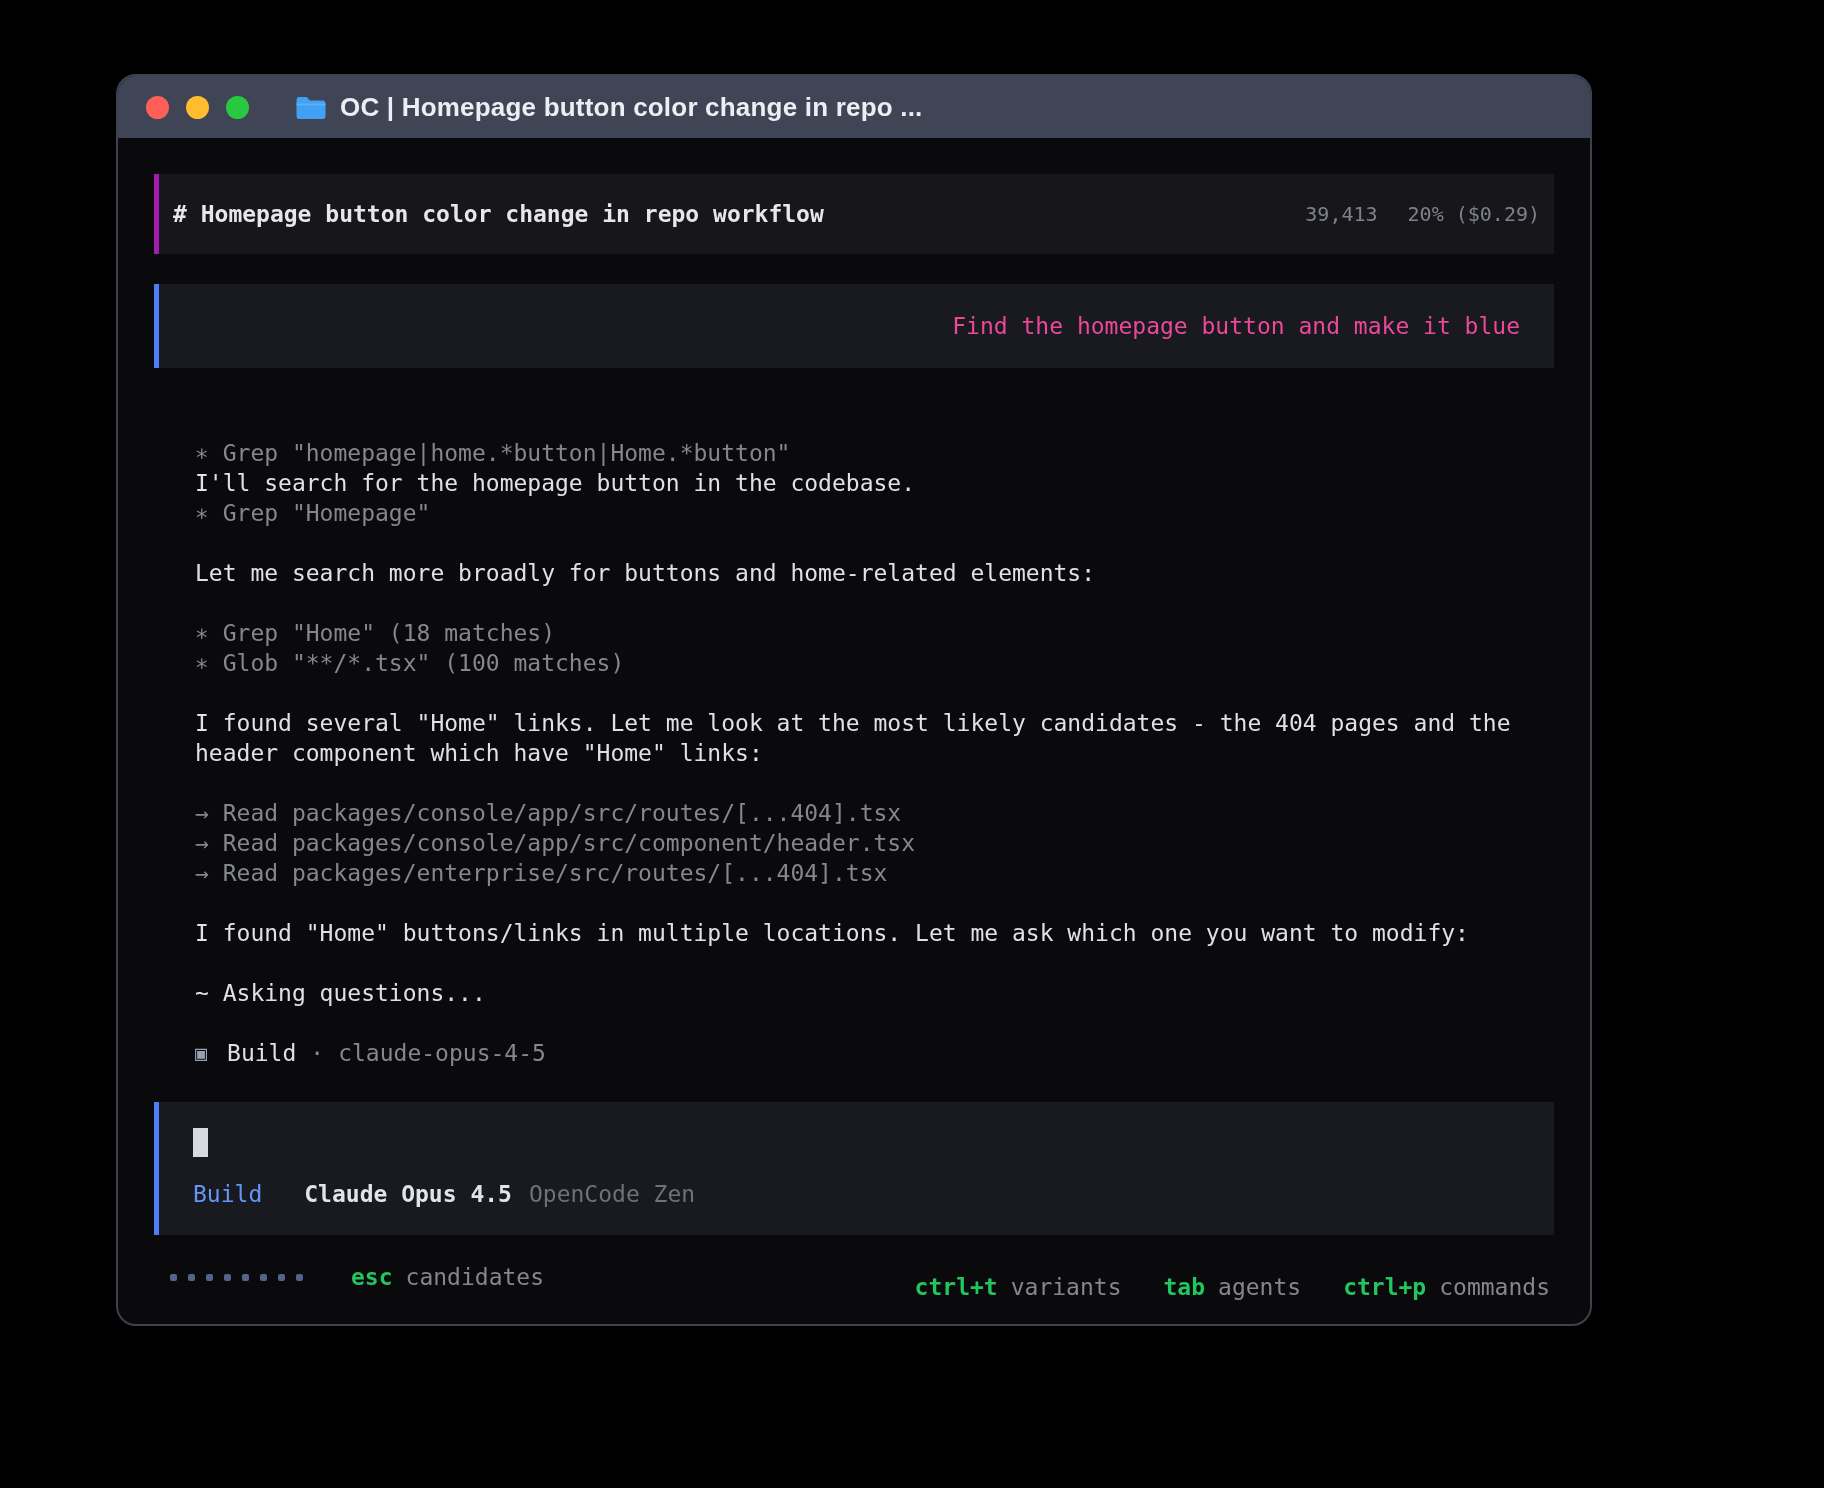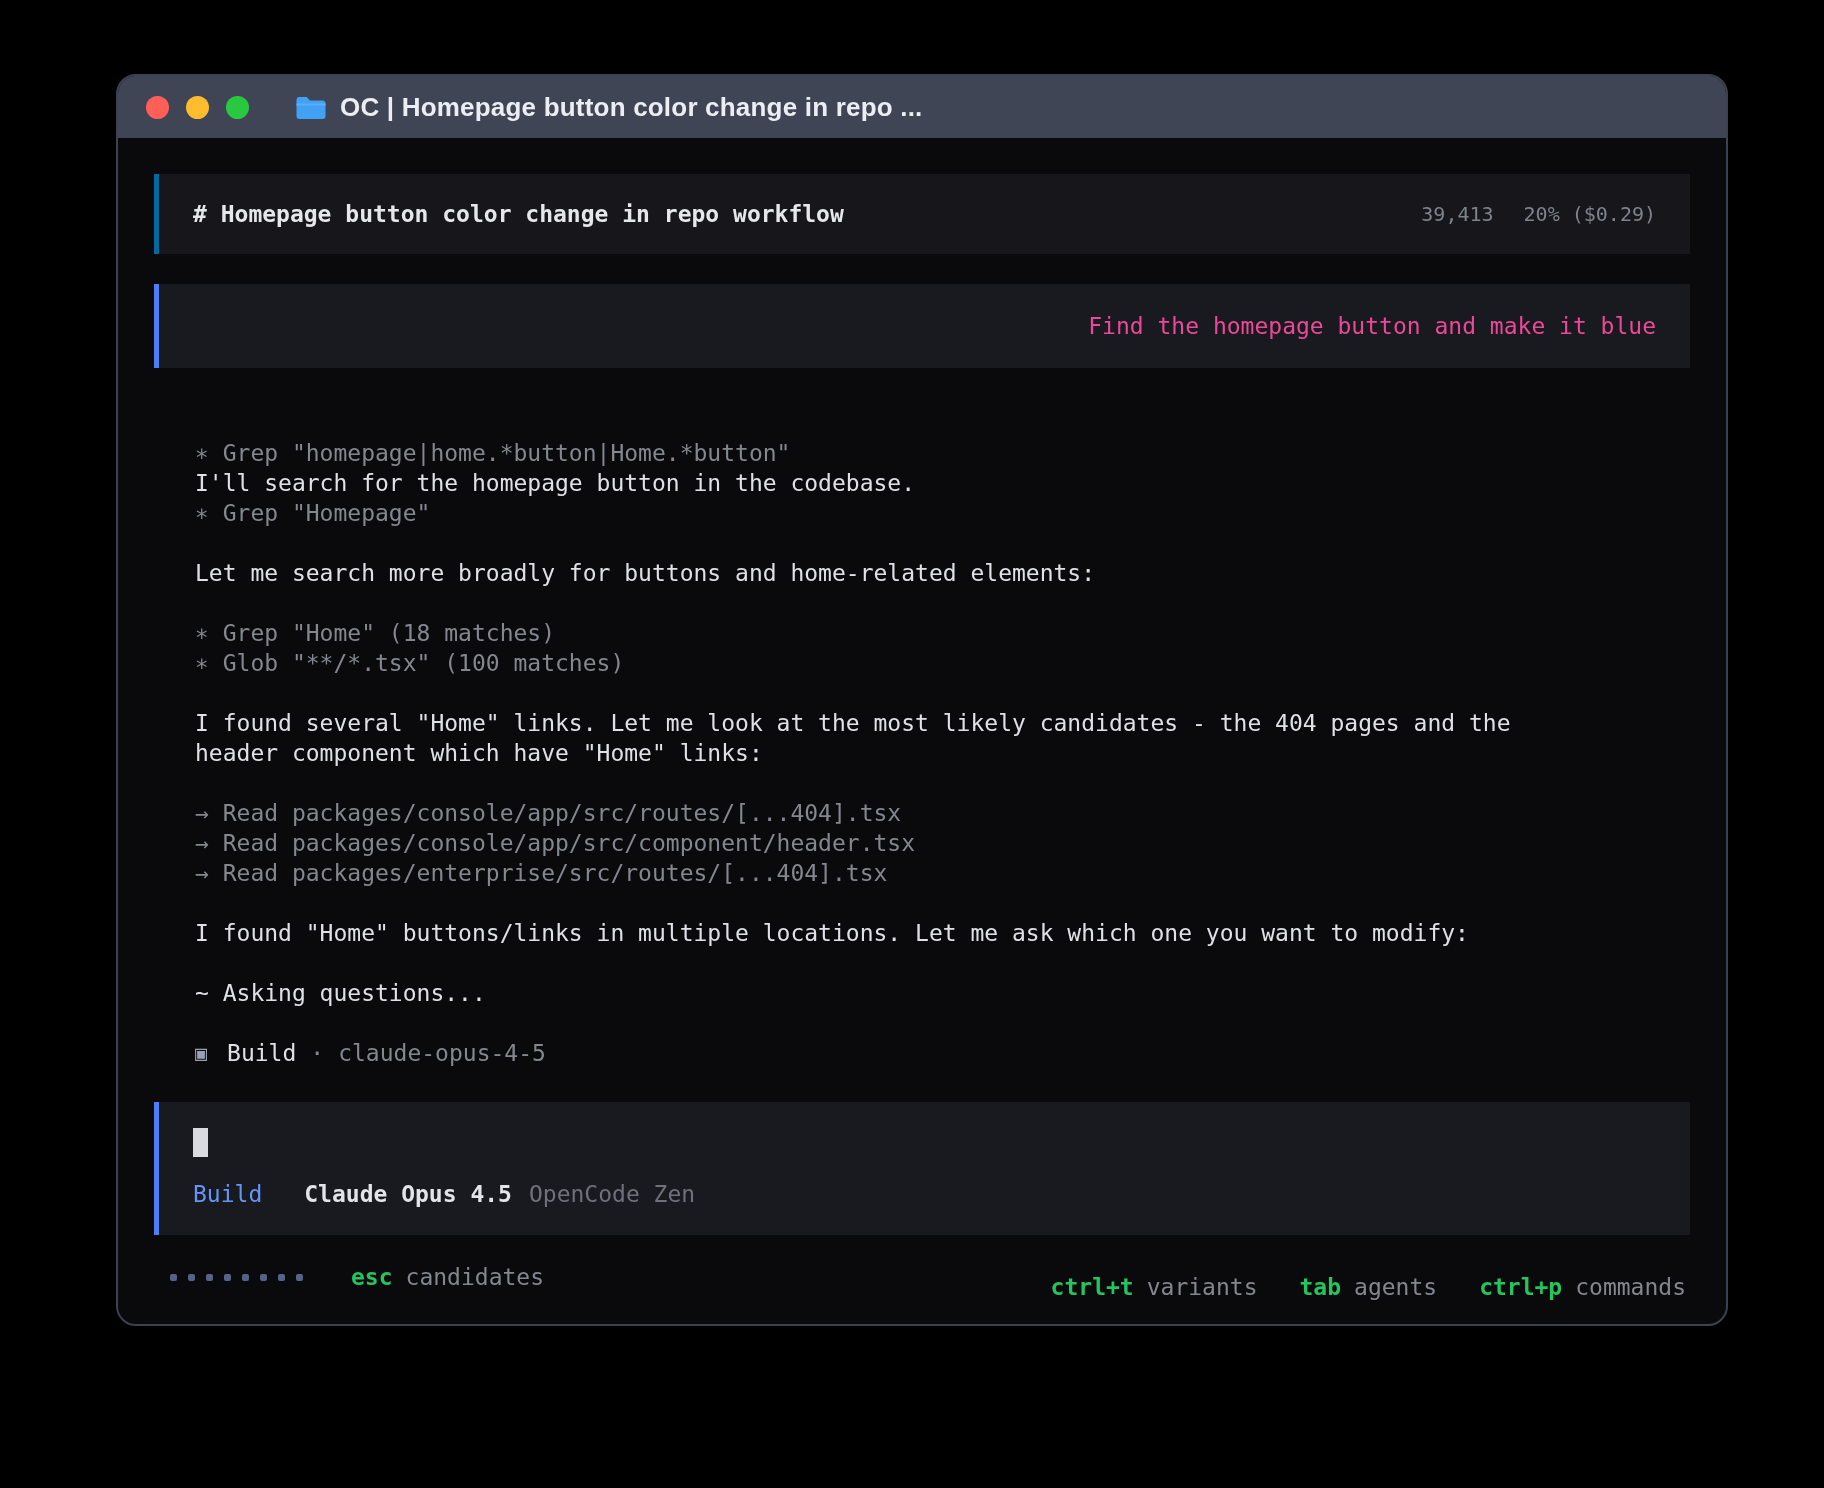--- a/index.html
+++ b/index.html
@@ -2,21 +2,21 @@
 <html><head>
 <meta charset="utf-8">
 <style>
   * { margin:0; padding:0; box-sizing:border-box; }
   html,body { background:#000000; }
   body {
     width:1824px; height:1488px; position:relative; overflow:hidden;
     font-family:"DejaVu Sans Mono","Liberation Mono",monospace;
   }
   .window {
-    position:absolute; left:116px; top:74px; width:1612px; height:1252px;
+    position:absolute; left:116px; top:74px; width:1476px; height:1252px;
     border-radius:20px; background:#0a0a0d; border:2px solid #3c4150;
     overflow:hidden; display:flex; flex-direction:column;
     box-shadow:0 30px 80px rgba(0,0,0,.85);
   }
   .titlebar {
     flex:0 0 62px; background:#404556; display:flex; align-items:center; padding:0 28px;
   }
   .lights { display:flex; gap:17px; align-items:center; }
   .light { width:23px; height:23px; border-radius:50%; }
   .light.red { background:#ff5f57; }
@@ -26,22 +26,22 @@
   .wtitle {
     margin-left:14px; font-family:"Liberation Sans","DejaVu Sans",sans-serif;
     font-weight:700; font-size:26px; color:#eceef4; letter-spacing:.2px;
     white-space:nowrap;
   }
   .content {
     flex:1; display:flex; flex-direction:column;
     padding:36px 36px 24px 36px; overflow:hidden;
   }
   .session-header {
-    background:#16161b; border-left:5px solid #0369a1;
-    padding:27px 34px; display:flex; justify-content:space-between; align-items:center;
+    background:#16161b; border-left:5px solid #a21caf;
+    padding:27px 14px; display:flex; justify-content:space-between; align-items:center;
   }
   .session-title { font-weight:700; font-size:23px; color:#e6e7eb; white-space:pre; }
   .session-stats { color:#7f828c; font-size:20px; display:flex; gap:30px; white-space:pre; }
   .user-block {
     margin-top:30px; background:#191a20; border-left:5px solid #4d7ef7;
     padding:29px 34px; font-size:23px; color:#ec4899;text-align:right;
   }
   .transcript {
     margin-top:40px; margin-left:41px; max-width:1360px;
     font-size:23px; line-height:30px;

